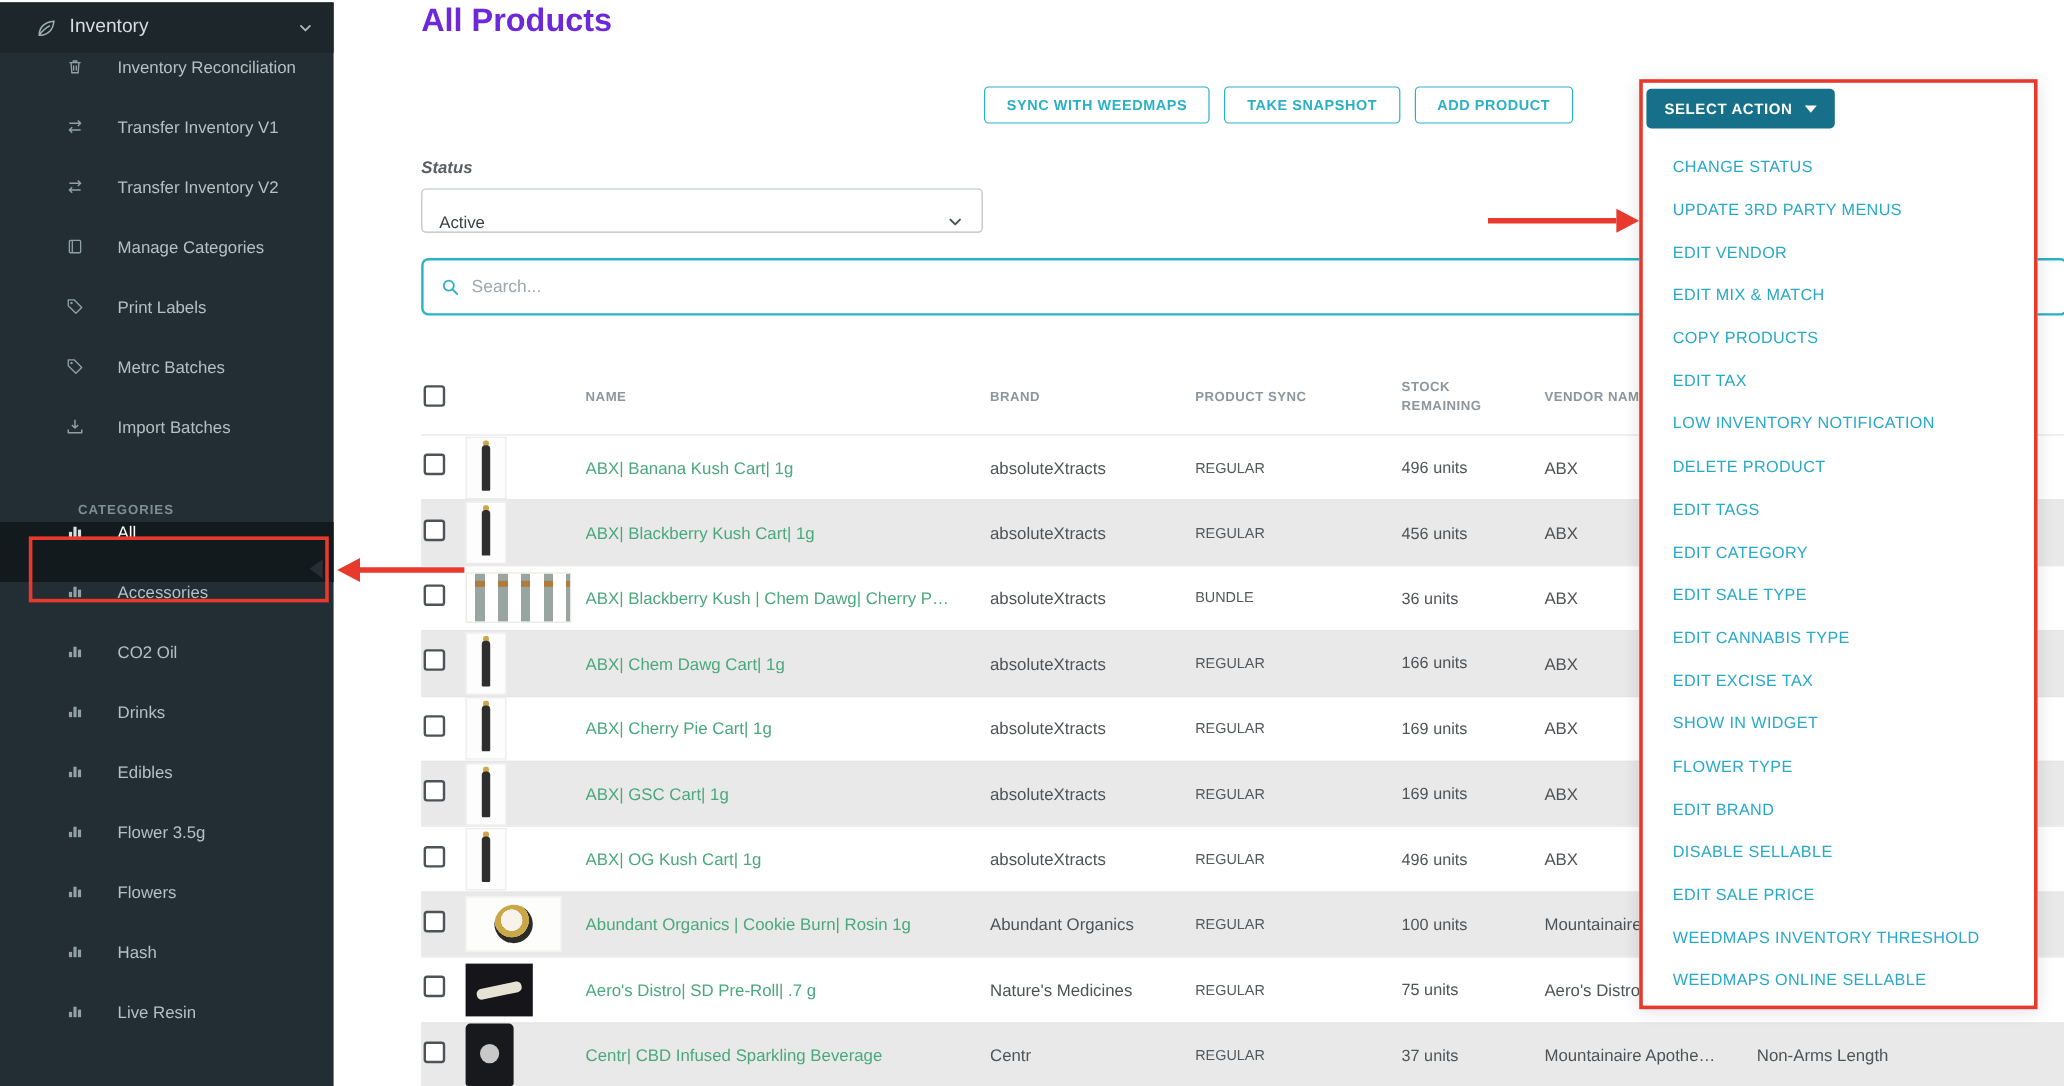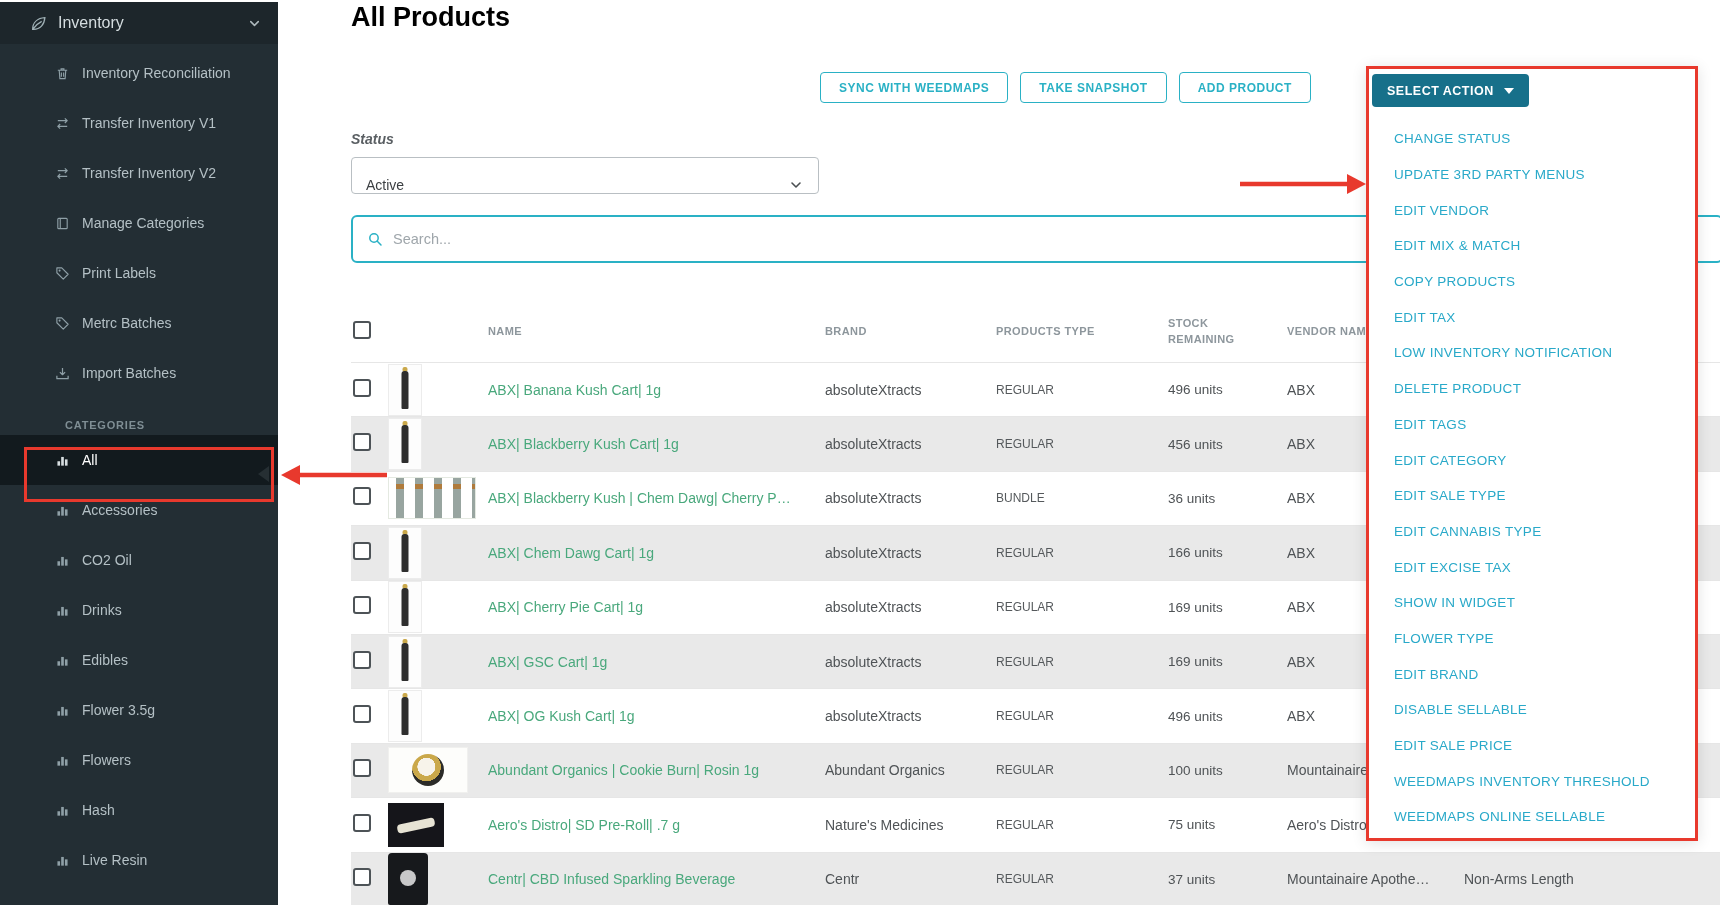--- a/index.html
+++ b/index.html
@@ -8,31 +8,31 @@
 
   
   .sidebar { position:absolute; left:0; top:2px; width:278px; height:905px;
              background:var(--sidebar-bg,#232e34); z-index:2; }
   .sidebar-header { height:42px; background:var(--sidebar-header-bg,#1d262b);
                     display:flex; align-items:center; padding:0 16px 0 30px;
                     color:#d5dde0; font-size:16px; cursor:pointer; }
   .sidebar-header .icon { width:17px; height:17px; margin-right:11px; color:#9fb0b5; flex:none; }
   .sidebar-header .chev { margin-left:auto; width:15px; height:15px; color:#aeb9bd; }
   .snav { padding-top:4px; }
-  .side-item { height:50px; display:flex; align-items:center; padding:0 12px 0 55px;
-               color:#b4c0c5; font-size:14px; cursor:pointer; white-space:nowrap; }
+  .side-item { height:50px; display:flex; padding:0 12px 0 55px;
+               color:#b4c0c5; font-size:14px; cursor:pointer; white-space:nowrap;gap:16px; }
   .side-item .icon { width:15px; height:15px; margin-right:12px; color:#8fa0a7; flex:none; }
   .side-item.active { background:var(--sidebar-active-bg,#121a1e); color:#fff; }
   .side-item.active .icon { color:#d7dee1; }
   .section-label { margin:21px 0 4px 65px; color:#7f8e94; font-size:11px;
                    font-weight:bold; letter-spacing:.8px; }
 
   
   .main { position:absolute; left:271px; top:0; right:0; bottom:0; background:#fff; z-index:1; }
-  .page-title { position:absolute; left:80px; top:2px; font-size:27px; font-weight:bold; color:#000000; }
+  .page-title { position:absolute; left:80px; top:2px; font-size:27px; font-weight:bold; color:#6d28d9; }
   .toolbar { position:absolute; left:549px; top:72px; display:flex; gap:12px; }
   .btn-outline { height:31px; padding:0 18px; border:1px solid var(--accent-teal,#2ab1c5);
                  color:var(--accent-teal,#2ab1c5); background:#fff; border-radius:4px;
                  font-weight:bold; font-size:12px; letter-spacing:.5px; display:flex;
                  align-items:center; cursor:pointer; font-family:inherit; white-space:nowrap; }
   .status-label { position:absolute; left:80px; top:131px; font-size:14px; font-weight:bold; color:#5a5f63;font-style:italic; }
   .status-select { position:absolute; left:80px; top:157px; width:468px; height:37px;
                    border:1px solid #b9bfc3; border-radius:4px; background:#fff;
                    display:flex; align-items:flex-end; padding:0 14px; font-size:14px;
                    color:#3b3f42; cursor:pointer; }
@@ -312,21 +312,21 @@
       </svg>
     <input type="text" placeholder="Search..." style="">
   </div>
 
   <div class="table">
     <div class="thead">
       <span><span class="checkbox"></span></span>
       <span></span>
       <span>NAME</span>
       <span>BRAND</span>
-      <span>PRODUCTS TYPE</span>
+      <span>PRODUCT SYNC</span>
       <span class="th-stock">STOCK REMAINING</span>
       <span>VENDOR NAME</span>
       <span></span>
     </div>
     <div id="table-rows">
   <div class="trow">
     <span><span class="checkbox"></span></span>
     <span><span class="thumb thumb--cart"></span></span>
     <a class="cell-name">ABX| Banana Kush Cart| 1g</a>
     <span class="cell-brand">absoluteXtracts</span>

